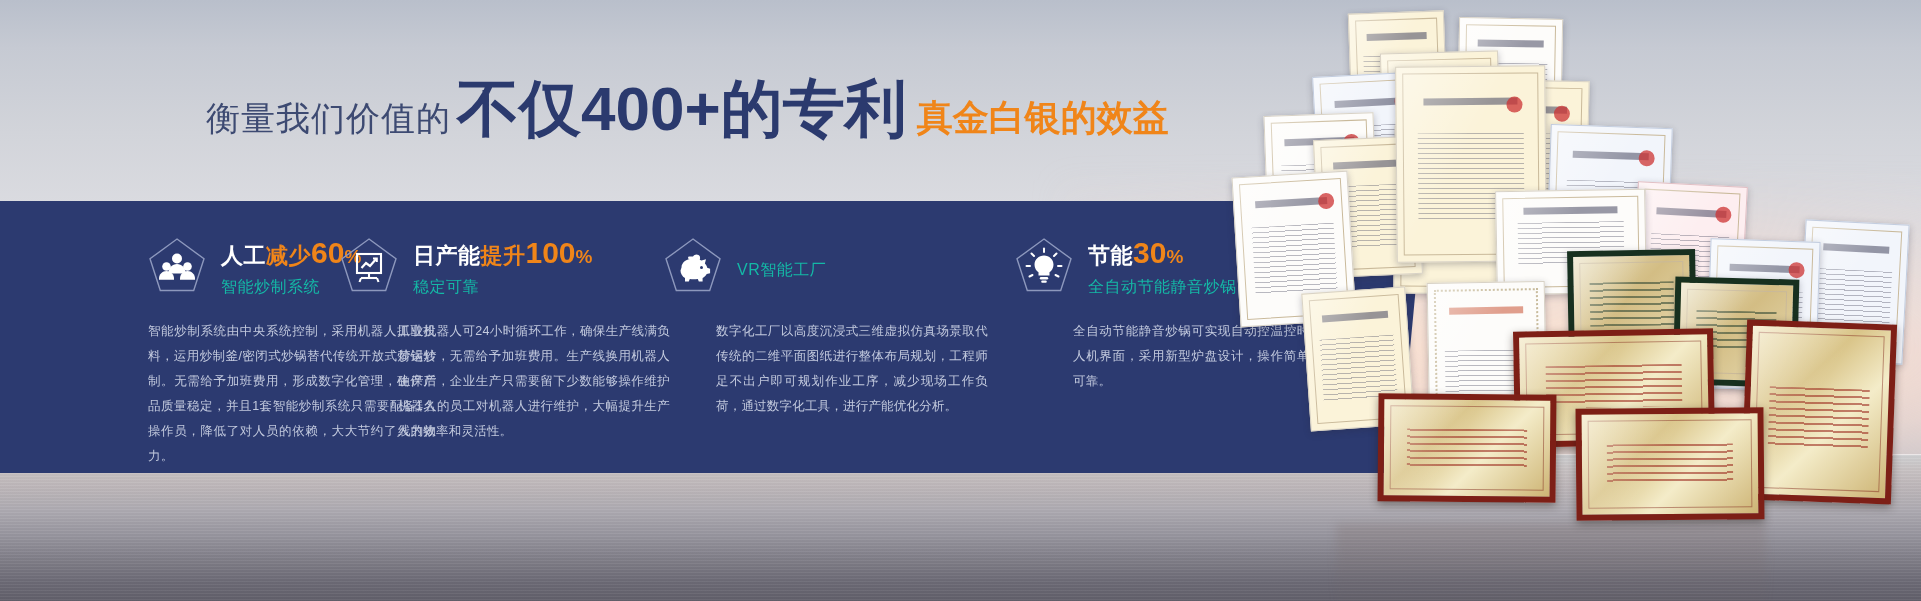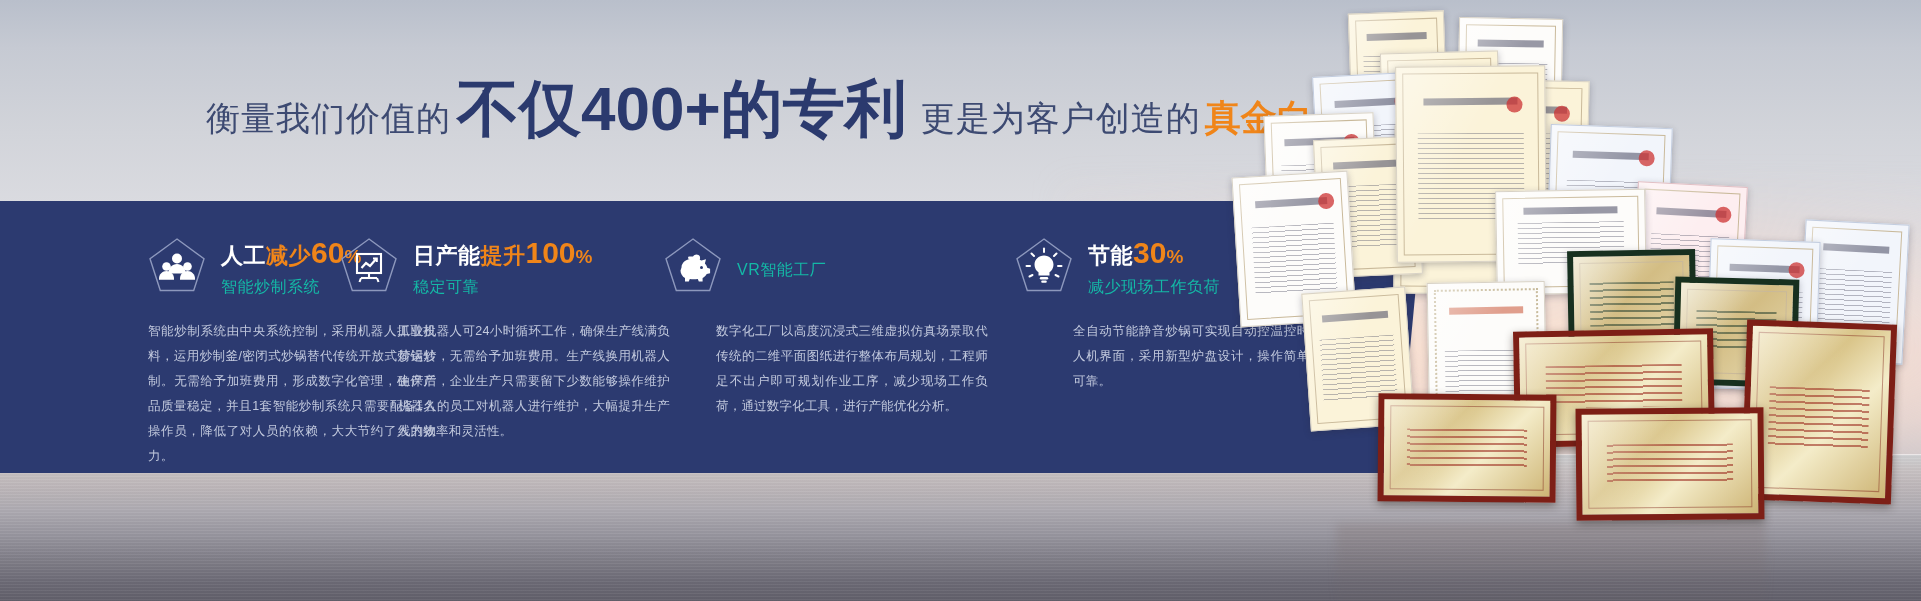--- a/index.html
+++ b/index.html
@@ -292,21 +292,20 @@
 <div id="stage">
 
   <div class="sky"></div>
   <div class="sky-warm"></div>
   <div class="horizon-line"></div>
   <div class="water"></div>
 
   <div class="headline">
     <span class="hl-lead">衡量我们价值的</span>
     <span class="hl-big">不仅400+的专利</span>
-    <span class="hl-mid">更是为客户创造的</span>
     <span class="hl-accent">真金白银的效益</span>
   </div>
 
   <div class="panel">
     <div class="cards">
 
       <div class="card card-1">
         <div class="card-head">
           <div class="badge">
             <svg width="58" height="58" viewBox="0 0 58 58">
@@ -395,21 +394,21 @@
                 <line x1="46.5" y1="29" x2="43" y2="29"></line>
                 <line x1="14.5" y1="39.5" x2="17.5" y2="38"></line>
                 <line x1="43.5" y1="39.5" x2="40.5" y2="38"></line>
               </g>
             </svg>
           </div>
           <div class="head-text">
             <div class="title-row">
               <span>节能</span><span class="em"></span><span class="num">30</span><span class="pct">%</span>
             </div>
-            <div class="subtitle">减少现场工作负荷</div>
+            <div class="subtitle">全自动节能静音炒锅</div>
           </div>
         </div>
         <div class="body-text">全自动节能静音炒锅可实现自动控温控时，搭配人机界面，采用新型炉盘设计，操作简单、稳定可靠。</div>
       </div>
 
     </div>
   </div>
 
   <div class="certs">
 

